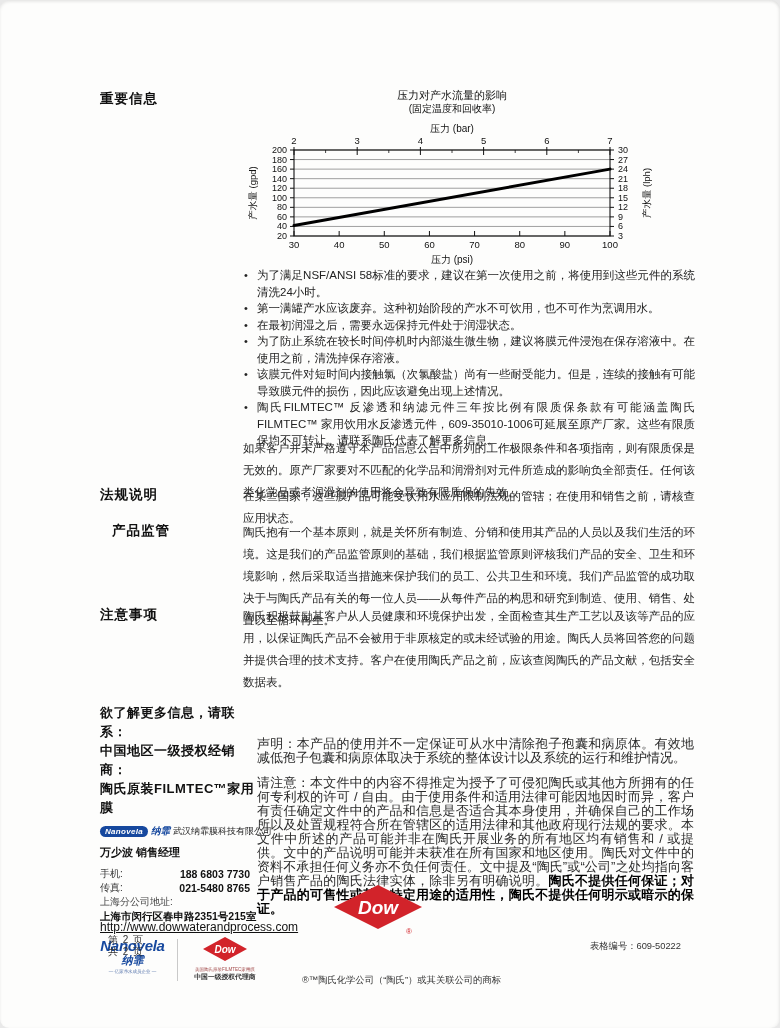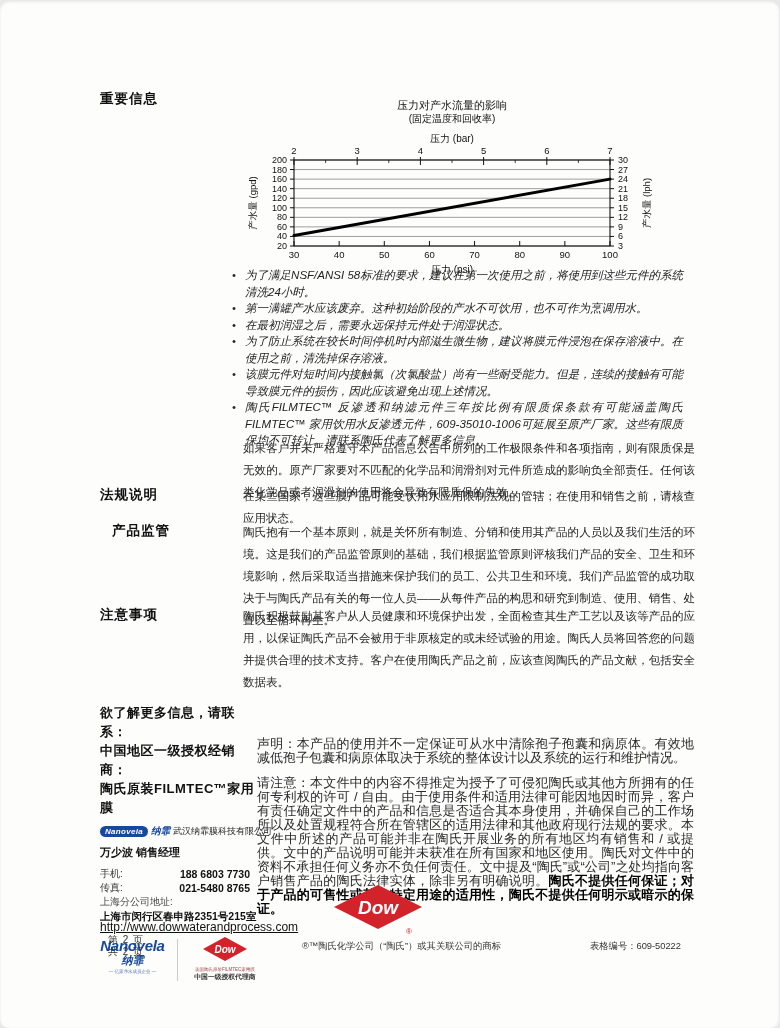--- a/index.html
+++ b/index.html
@@ -11,21 +11,21 @@
     box-shadow:inset 0 2px 3px rgba(0,0,0,.08), inset -2px 0 3px rgba(0,0,0,.04);
     border-radius:9px;
   }
   .abs { position:absolute; }
   .sec-title { font-size:13.5px; font-weight:bold; letter-spacing:1px; color:#111; }
   .body-text { font-size:11.5px; line-height:22px; color:#222; text-align:justify; }
   .bullets { list-style:none; }
   .bullets li { position:relative; padding-left:14px; font-size:11.5px; line-height:16.5px; color:#222; text-align:justify; }
   .bullets li::before { content:"•"; position:absolute; left:1px; top:0; font-size:11px; }
   
-  .chart-wrap { left:240px; top:96px; width:424px; height:182px; }
+  .chart-wrap { left:240px; top:86px; width:424px; height:182px; }
   
   .contact-head { font-size:13px; font-weight:bold; line-height:19px; color:#111; letter-spacing:.5px; }
   .company-line { display:flex; align-items:center; gap:3px; white-space:nowrap; }
   .badge { background:#16489e; color:#fff; font-style:italic; font-weight:bold;
            font-size:8px; padding:1px 5px; border-radius:7px; letter-spacing:.3px; }
   .badge-cn { color:#16489e; font-weight:bold; font-style:italic; font-size:9.5px; }
   .company-name { font-size:9px; color:#222; }
   .person { font-size:11px; font-weight:bold; color:#111; }
   .crow { display:flex; justify-content:space-between; font-size:10px; line-height:14px; color:#333; width:150px; }
   .crow b { color:#111; font-size:10.5px; }
@@ -41,21 +41,21 @@
   .dowdealer { text-align:center; width:80px; }
   .dowdealer .l1 { font-size:4.5px; color:#a04848; margin-top:2px; white-space:nowrap; }
   .dowdealer .l2 { font-size:6.8px; color:#333; font-weight:bold; white-space:nowrap; }
   
   .disc { font-size:13px; line-height:14px; color:#2a2a2a; text-align:justify; }
   .disc p + p { margin-top:11px; }
   .disc .bold-end { font-weight:bold; color:#000; }
   
   .site { font-size:12px; color:#111; text-decoration:underline; }
   .pg { font-size:10px; color:#333; line-height:12px; letter-spacing:1px; }
-  .tm { font-size:9.3px; color:#333; }
+  .tm { font-size:9.3px; color:#333;margin-top:34px; }
   .formno { font-size:9.3px; color:#333; }
   svg text { font-family:"Liberation Sans","DejaVu Sans",sans-serif; }
 </style>
 </head>
 <body>
 
 <div class="page">
 
   <div class="abs sec-title" style="left:100px; top:90px;">重要信息</div>
 
@@ -148,21 +148,21 @@
         <text x="324.85714285714283" y="162" font-size="9.5" fill="#111" text-anchor="middle">90</text>
         <line x1="370" y1="145" x2="370" y2="150" stroke="#111" stroke-width="1"></line>
         <text x="370" y="162" font-size="9.5" fill="#111" text-anchor="middle">100</text>
         <text x="212" y="177" font-size="10" fill="#111" text-anchor="middle">压力 (psi)</text>
         <text x="16" y="107" font-size="9.5" fill="#111" text-anchor="middle" transform="rotate(-90 16 107)">产水量 (gpd)</text>
         <text x="410" y="107" font-size="9.5" fill="#111" text-anchor="middle" transform="rotate(-90 410 107)">产水量 (lph)</text>
         <polyline points="54,139.48888888888888 370,83.11111111111111" fill="none" stroke="#000000" stroke-width="3" stroke-linecap="round"></polyline>
       </svg>
   </div>
 
-  <ul class="abs bullets" style="left:231px; top:267px; width:452px;font-style:italic;">
+  <ul class="abs bullets" style="left:243px; top:267px; width:452px;">
     <li>为了满足NSF/ANSI 58标准的要求，建议在第一次使用之前，将使用到这些元件的系统清洗24小时。</li>
     <li>第一满罐产水应该废弃。这种初始阶段的产水不可饮用，也不可作为烹调用水。</li>
     <li>在最初润湿之后，需要永远保持元件处于润湿状态。</li>
     <li>为了防止系统在较长时间停机时内部滋生微生物，建议将膜元件浸泡在保存溶液中。在使用之前，清洗掉保存溶液。</li>
     <li>该膜元件对短时间内接触氯（次氯酸盐）尚有一些耐受能力。但是，连续的接触有可能导致膜元件的损伤，因此应该避免出现上述情况。</li>
     <li>陶氏FILMTEC™ 反渗透和纳滤元件三年按比例有限质保条款有可能涵盖陶氏FILMTEC™ 家用饮用水反渗透元件，609-35010-1006可延展至原产厂家。这些有限质保均不可转让。请联系陶氏代表了解更多信息。</li>
   </ul>
 
   <div class="abs body-text" style="left:243px; top:437px; width:452px;">如果客户并未严格遵守本产品信息公告中所列的工作极限条件和各项指南，则有限质保是无效的。原产厂家要对不匹配的化学品和润滑剂对元件所造成的影响负全部责任。任何该类化学品或者润滑剂的使用将会导致有限质保的失效。</div>
 

